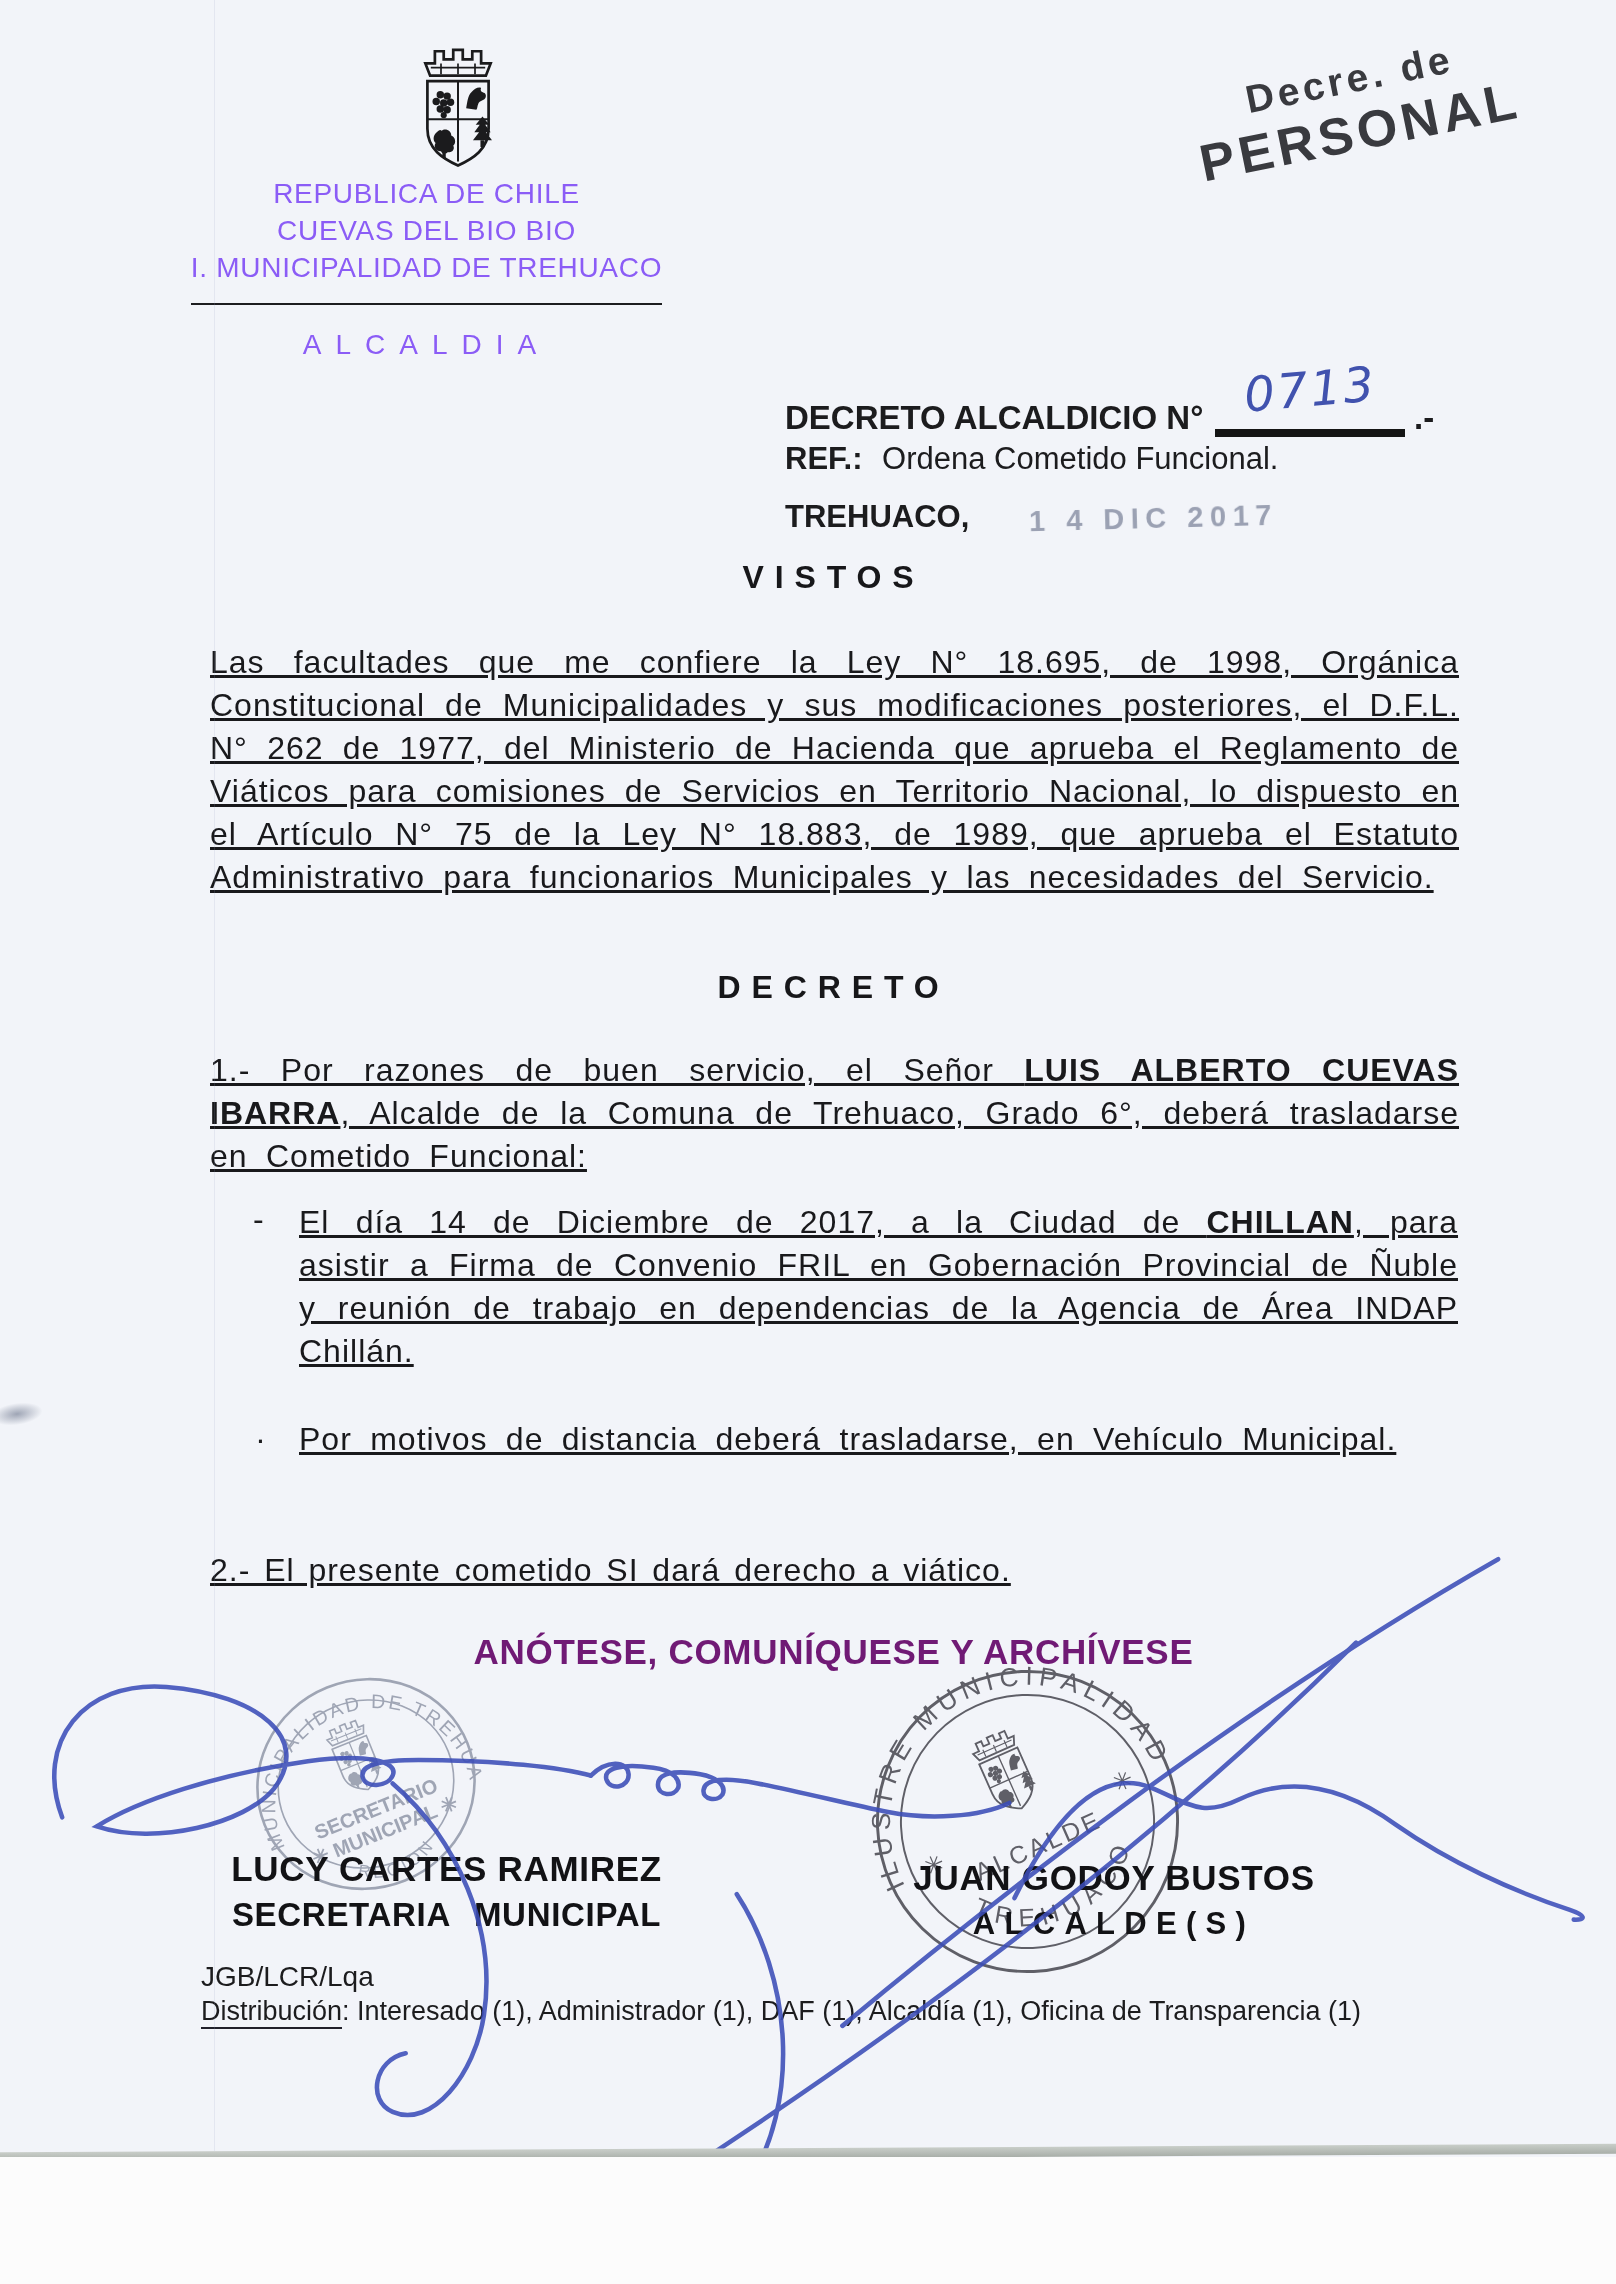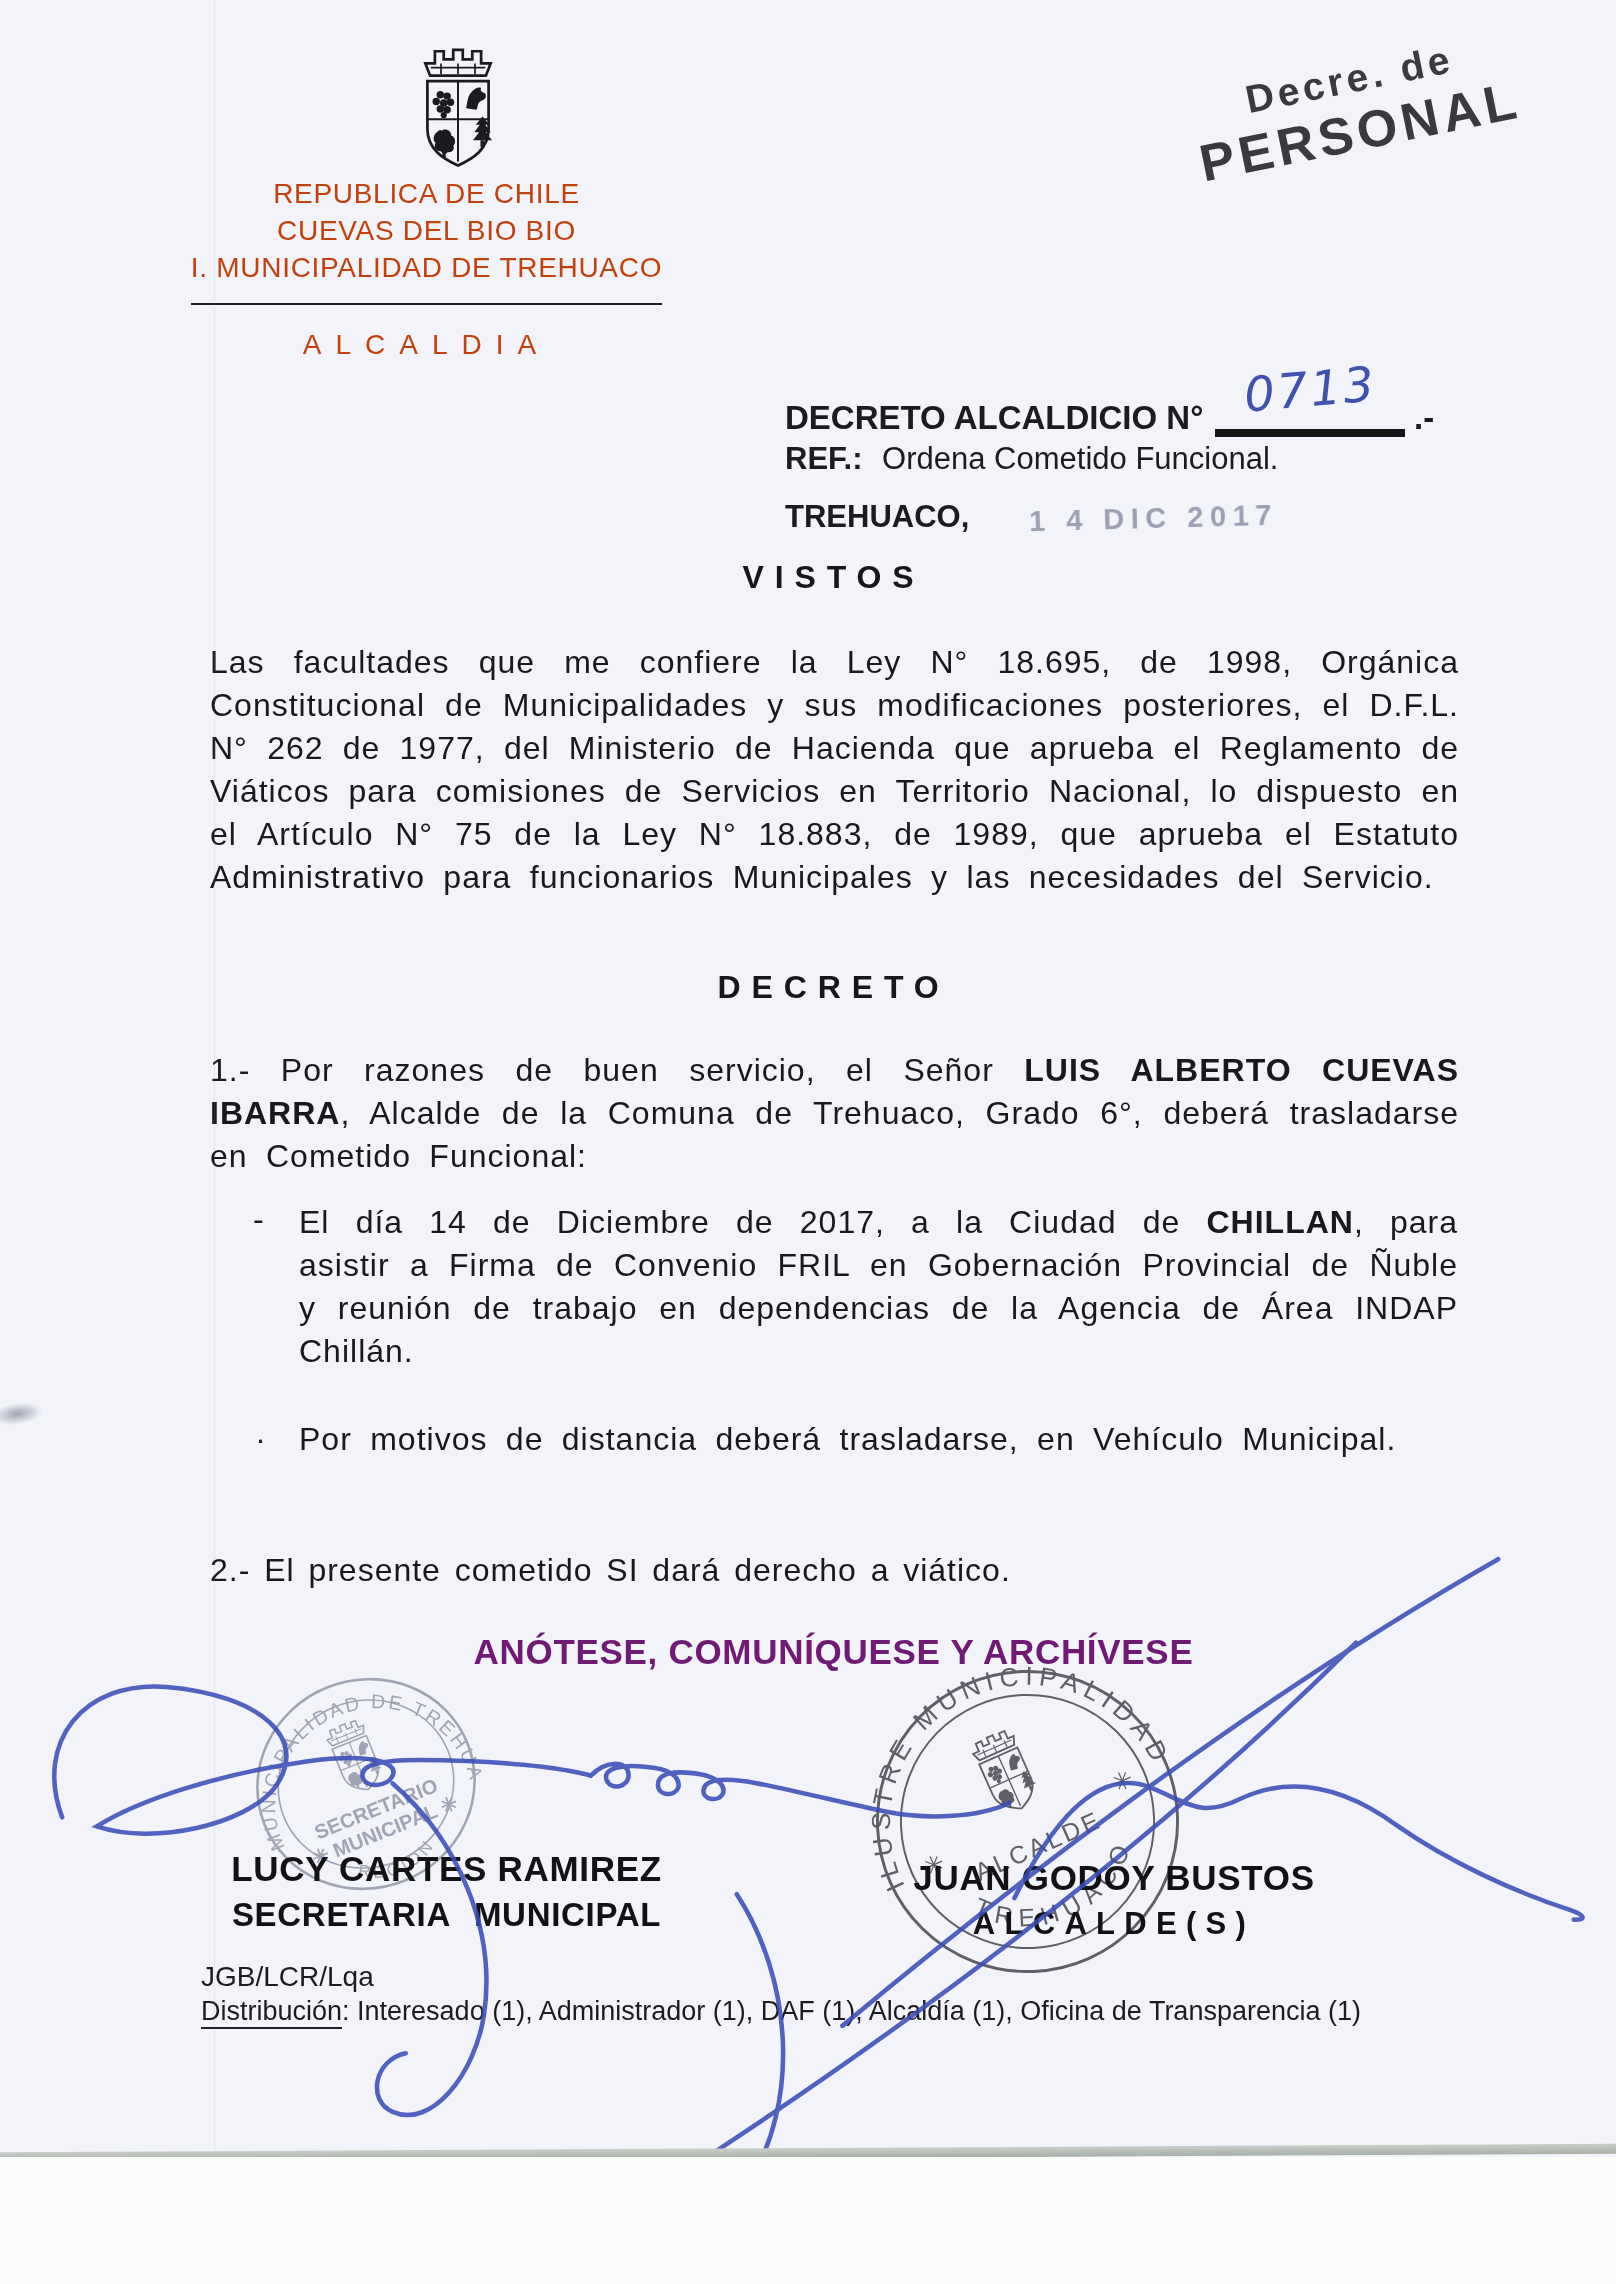--- a/index.html
+++ b/index.html
@@ -4,21 +4,21 @@
 <style>
   html,body{margin:0;padding:0;background:#ffffff;}
   .page{
     position:relative;width:1617px;height:2284px;overflow:hidden;
     background:#f2f4f9;
     font-family:"Liberation Sans",sans-serif;color:#1c1c1e;
   }
   
   .crest-svg{position:absolute;left:409px;top:39px;width:98px;height:136px;color:#1b1b1d;}
   .header-text{position:absolute;left:156px;top:175px;width:541px;text-align:center;
-    font-size:28px;line-height:37px;letter-spacing:0.7px;color:#c2410c;}
+    font-size:28px;line-height:37px;letter-spacing:0.7px;color:#8b5cf6;}
   .header-text .muni{display:inline-block;border-bottom:2.6px solid #1d1d20;padding-bottom:17px;}
   .header-text .alc{letter-spacing:.5em;margin-top:21px;}
   
   .personnel-stamp{position:absolute;left:1147px;top:57px;width:417px;text-align:center;
     transform:rotate(-11.5deg);color:#2c2c31;opacity:.93;}
   .personnel-stamp .l1{font-size:39px;font-weight:bold;letter-spacing:3.9px;}
   .personnel-stamp .l2{font-size:52px;font-weight:bold;letter-spacing:4.6px;margin-top:1.3px;}
   
   .decree-line{position:absolute;left:785px;top:365px;font-size:33px;font-weight:bold;white-space:nowrap;}
   .number-slot{display:inline-block;width:190px;border-bottom:8.5px solid #151515;
@@ -30,21 +30,21 @@
   .ref-line .lbl{font-weight:bold;margin-right:19.6px;}
   .city-line{position:absolute;left:785px;top:499px;font-size:31px;font-weight:bold;white-space:nowrap;}
   .date-stamp{position:absolute;left:1029px;top:502px;font-size:29px;font-weight:bold;
     color:#868da2;letter-spacing:6.5px;opacity:.8;transform:rotate(-1.5deg);filter:blur(0.3px);white-space:nowrap;}
   
   .center-head{position:absolute;left:209px;width:1249px;text-align:center;
     font-weight:bold;font-size:32px;letter-spacing:.34em;color:#17171a;}
   .vistos-head{top:559px;}
   .decreto-head{top:969px;}
   .body-par{position:absolute;font-size:32px;line-height:43px;letter-spacing:1px;
-    word-spacing:8.5px;text-align:justify;color:#19191c;}
+    word-spacing:8.5px;text-align:justify;color:#19191c;text-decoration:underline;}
   .par-vistos{left:210px;top:641px;width:1249px;}
   .par-item1{left:210px;top:1049px;width:1249px;}
   .par-b1{left:299px;top:1201px;width:1159px;}
   .par-b2{left:299px;top:1418px;width:1159px;}
   .par-item2{left:210px;top:1549px;width:1249px;text-align:left;word-spacing:3.9px;}
   .b{font-weight:bold;}
   .bullet-marker1{position:absolute;left:253px;top:1201px;font-size:32px;}
   .bullet-marker2{position:absolute;left:256px;top:1414px;font-size:32px;}
   .closing-head{position:absolute;left:209px;top:1632px;width:1249px;text-align:center;
     font-weight:bold;font-size:35px;letter-spacing:0.7px;color:#701a75;z-index:10;}

